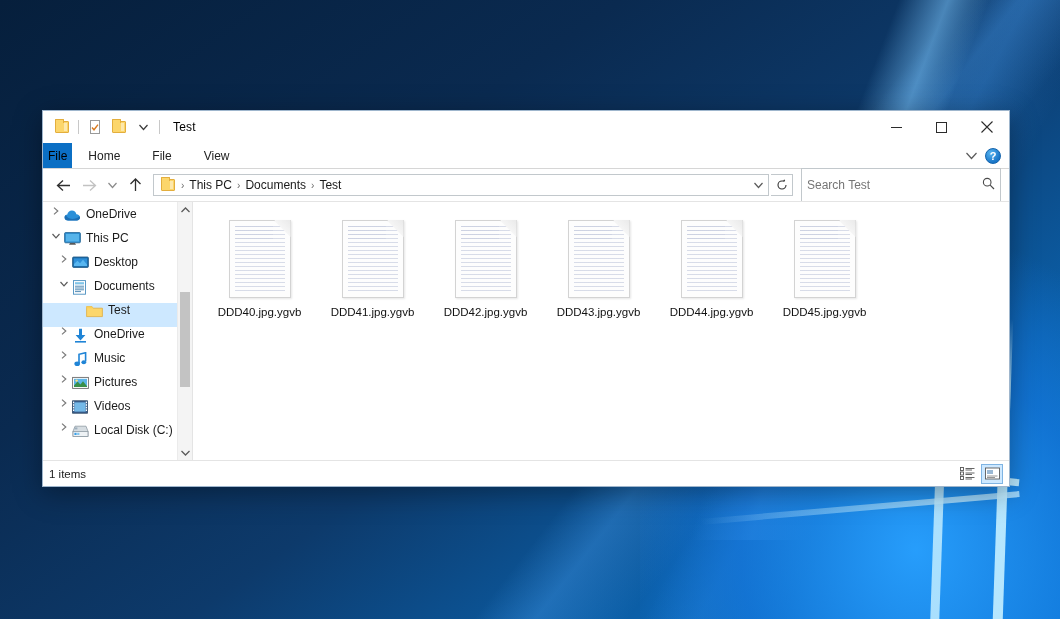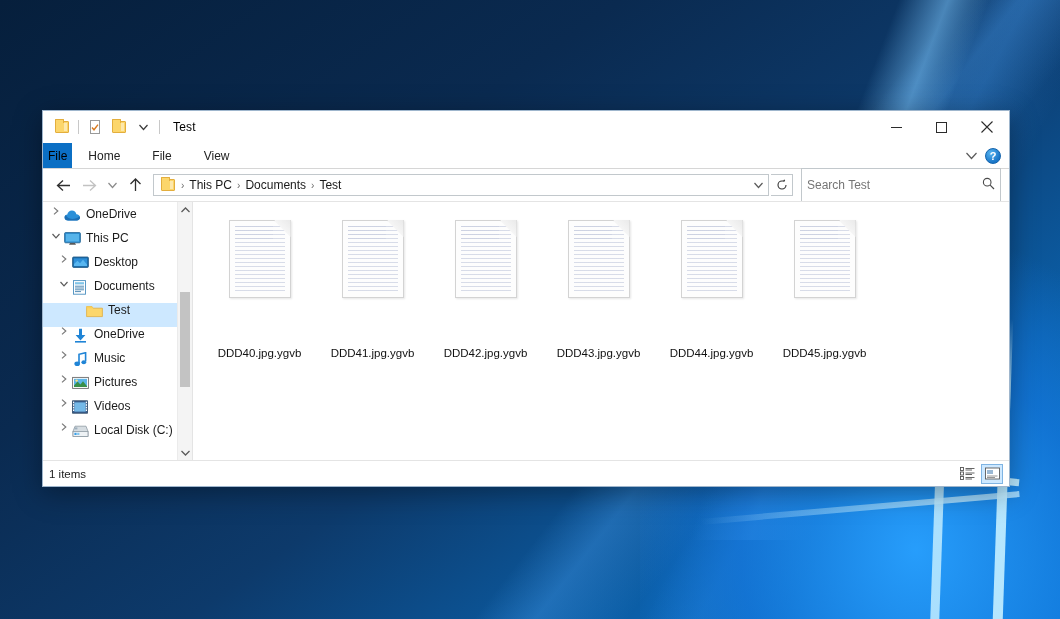--- a/index.html
+++ b/index.html
@@ -205,21 +205,21 @@
   }
 
   
   #content { flex: 1 1 auto; position: relative; background: #fff; overflow: hidden; }
   #filegrid {
     display: flex; flex-wrap: wrap;
     padding: 14px 0 0 10px; gap: 0;
   }
   .fileitem {
     width: 113px; padding: 4px 2px 6px 2px;
-    display: flex; flex-direction: column; align-items: center; gap: 41px;
+    display: flex; flex-direction: column; align-items: center;
   }
   .doc-icon {
     width: 62px; height: 78px; position: relative;
     background: #fdfdfd;
     border: 1px solid #d3d3d3;
     border-top-right-radius: 0;
     box-shadow: 1px 1px 2px rgba(0,0,0,.10);
   }
   .doc-fold2 {
     position: absolute; top: -1px; right: -1px;

